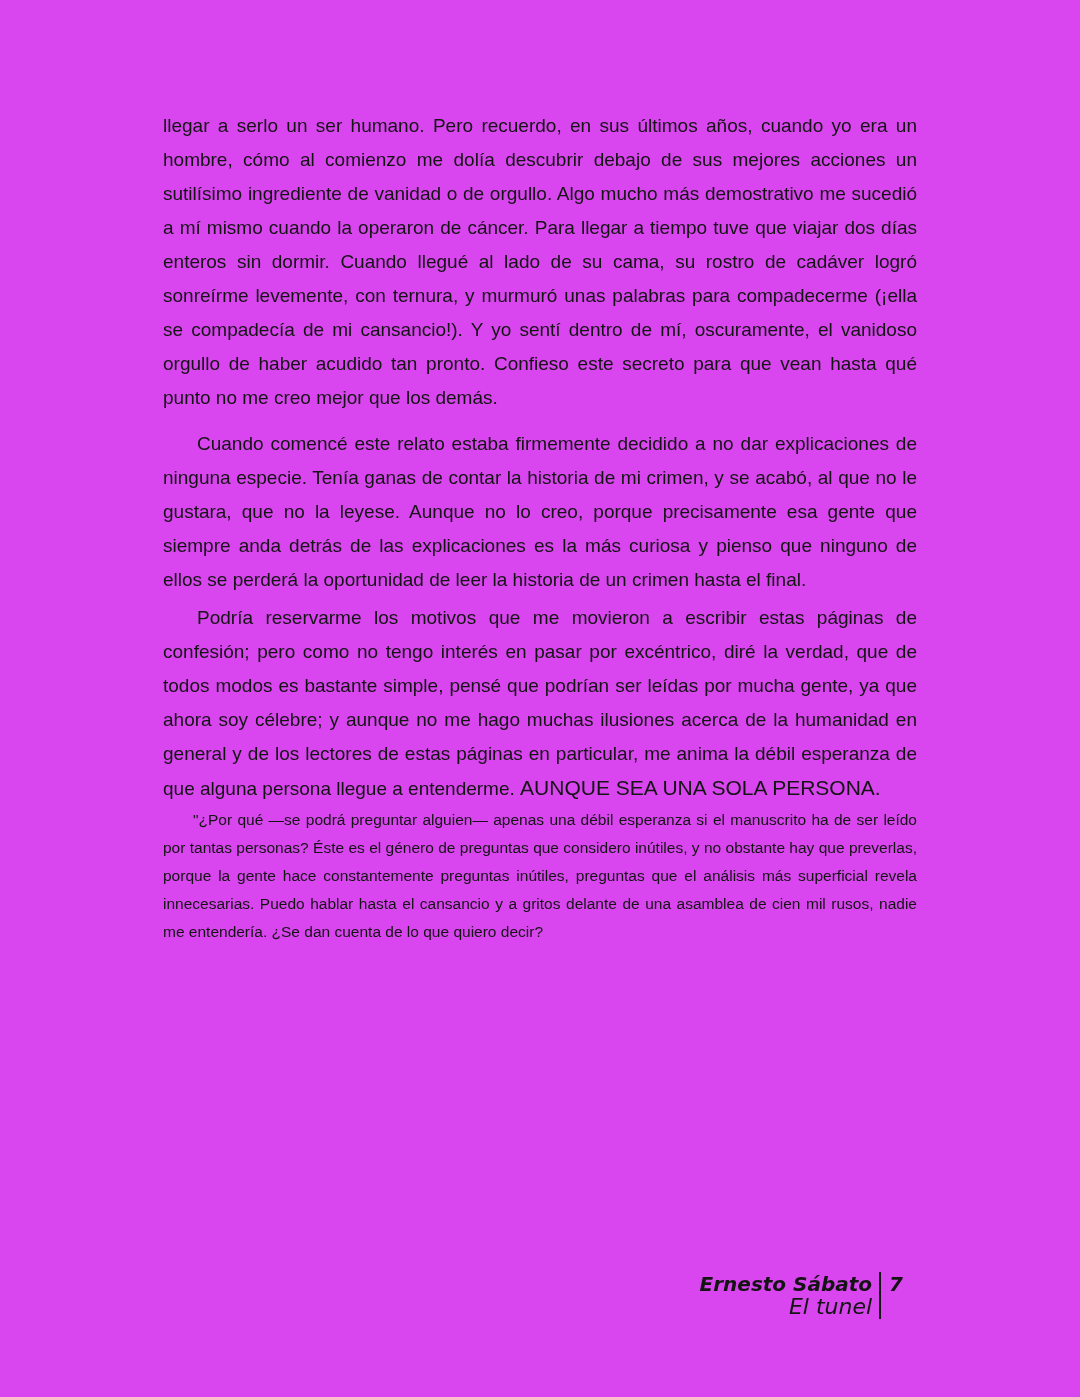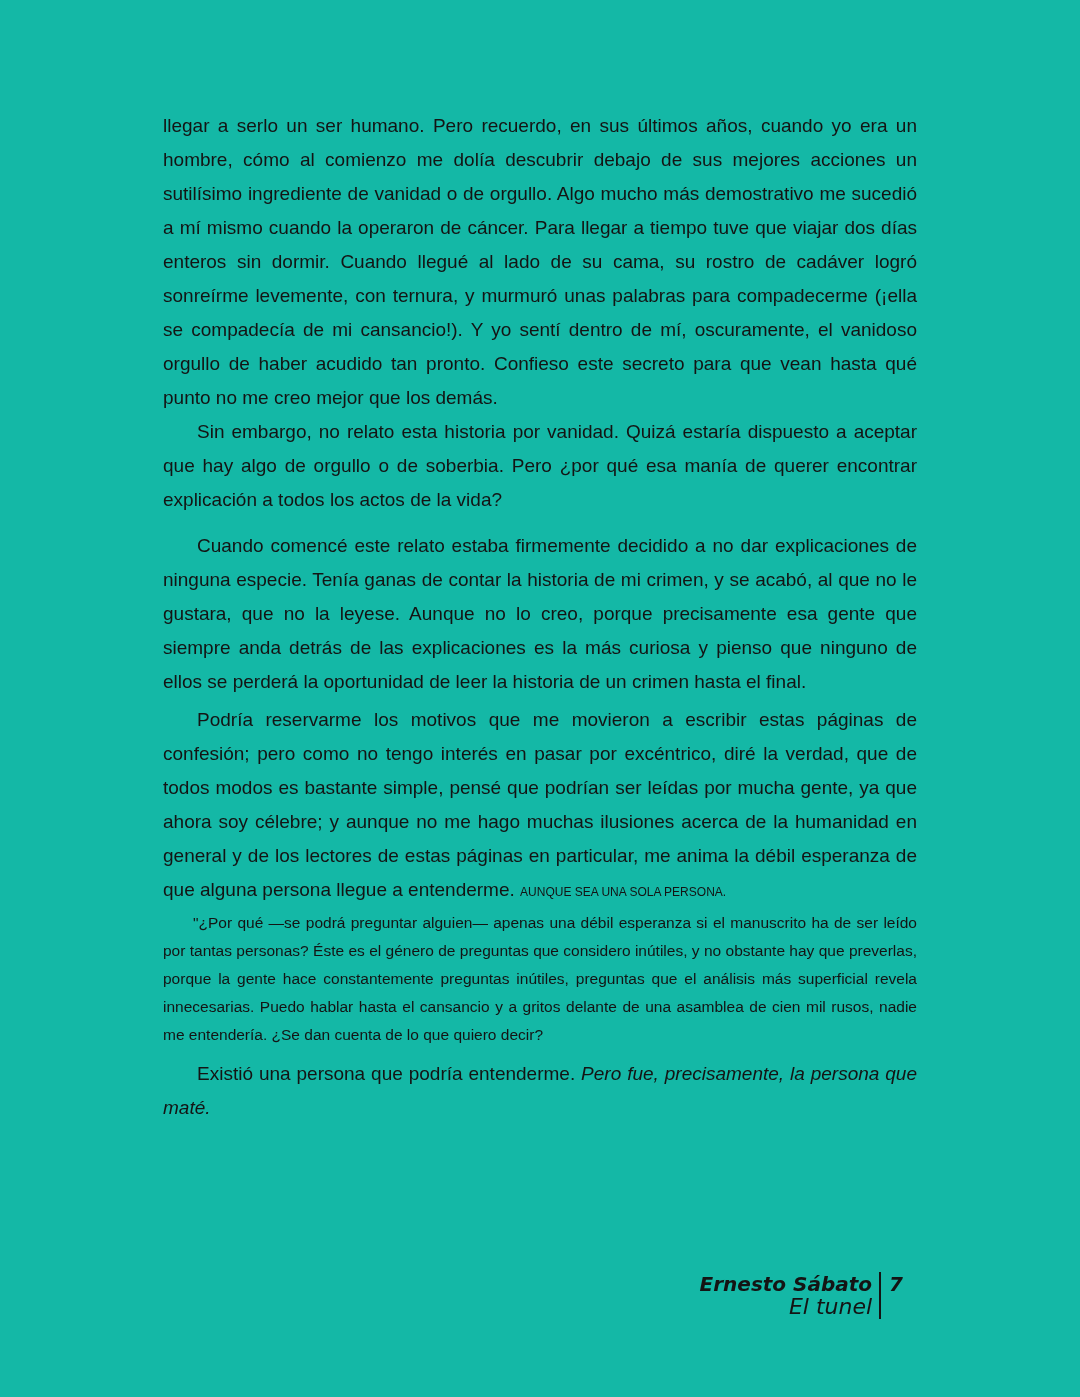--- a/index.html
+++ b/index.html
@@ -1,20 +1,20 @@
 <!DOCTYPE html>
 <html lang="es"><head>
 <meta charset="utf-8">
 <style>
   html, body { margin: 0; padding: 0; background: #e8e8e8; }
   .page {
     position: relative;
     width: 1080px;
     height: 1397px;
-    background: #14b8a6;
+    background: #d946ef;
     color: #141414;
     font-family: "Liberation Sans", sans-serif;
     overflow: hidden;
   }
   .text-block {
     position: absolute;
     left: 163px;
     top: 109px;
     width: 754px;
   }
@@ -28,21 +28,21 @@
   p.p3 { margin-top: 12px; }
   p.p4 { margin-top: 4px; }
   p.small {
     font-size: 15.5px;
     line-height: 28px;
     text-align: justify;
     text-indent: 30px;
     margin: 0;
   }
   p.p6 { margin-top: 8px; }
-  .caps-run { font-size: 12px; }
+  .caps-run { font-size: 21px; }
   .italic-run { font-style: italic; }
   .footer {
     position: absolute;
     top: 1272px;
     right: 177px;
     display: flex;
     align-items: flex-start;
     font-family: "DejaVu Sans", sans-serif;
     font-style: italic;
   }
@@ -70,29 +70,27 @@
 </style>
 </head>
 <body>
 
 <div class="page">
 
   <div class="text-block">
 
     <p class="body">llegar a serlo un ser humano. Pero recuerdo, en sus últimos años, cuando yo era un hombre, cómo al comienzo me dolía descubrir debajo de sus mejores acciones un sutilísimo ingrediente de vanidad o de orgullo. Algo mucho más demostrativo me sucedió a mí mismo cuando la operaron de cáncer. Para llegar a tiempo tuve que viajar dos días enteros sin dormir. Cuando llegué al lado de su cama, su rostro de cadáver logró sonreírme levemente, con ternura, y murmuró unas palabras para compadecerme (¡ella se compadecía de mi cansancio!). Y yo sentí dentro de mí, oscuramente, el vanidoso orgullo de haber acudido tan pronto. Confieso este secreto para que vean hasta qué punto no me creo mejor que los demás.</p>
 
-    <p class="body indent">Sin embargo, no relato esta historia por vanidad. Quizá estaría dispuesto a aceptar que hay algo de orgullo o de soberbia. Pero ¿por qué esa manía de querer encontrar explicación a todos los actos de la vida?</p>
 
     <p class="body indent p3">Cuando comencé este relato estaba firmemente decidido a no dar explicaciones de ninguna especie. Tenía ganas de contar la historia de mi crimen, y se acabó, al que no le gustara, que no la leyese. Aunque no lo creo, porque precisamente esa gente que siempre anda detrás de las explicaciones es la más curiosa y pienso que ninguno de ellos se perderá la oportunidad de leer la historia de un crimen hasta el final.</p>
 
     <p class="body indent p4"><span>Podría reservarme los motivos que me movieron a escribir estas páginas de confesión; pero como no tengo interés en pasar por excéntrico, diré la verdad, que de todos modos es bastante simple, pensé que podrían ser leídas por mucha gente, ya que ahora soy célebre; y aunque no me hago muchas ilusiones acerca de la humanidad en general y de los lectores de estas páginas en particular, me anima la débil esperanza de que alguna persona llegue a entenderme. </span><span class="caps-run">AUNQUE SEA UNA SOLA PERSONA.</span></p>
 
     <p class="small">"¿Por qué —se podrá preguntar alguien— apenas una débil esperanza si el manuscrito ha de ser leído por tantas personas? Éste es el género de preguntas que considero inútiles, y no obstante hay que preverlas, porque la gente hace constantemente preguntas inútiles, preguntas que el análisis más superficial revela innecesarias. Puedo hablar hasta el cansancio y a gritos delante de una asamblea de cien mil rusos, nadie me entendería. ¿Se dan cuenta de lo que quiero decir?</p>
 
-    <p class="body indent p6"><span>Existió una persona que podría entenderme. </span><span class="italic-run">Pero fue, precisamente, la persona que maté.</span></p>
 
   </div>
 
   <div class="footer">
     <div class="footer-left">
       <div class="footer-author">Ernesto Sábato</div>
       <div class="footer-title">El tunel</div>
     </div>
     <div class="footer-bar"></div>
     <div class="footer-page">7</div>

